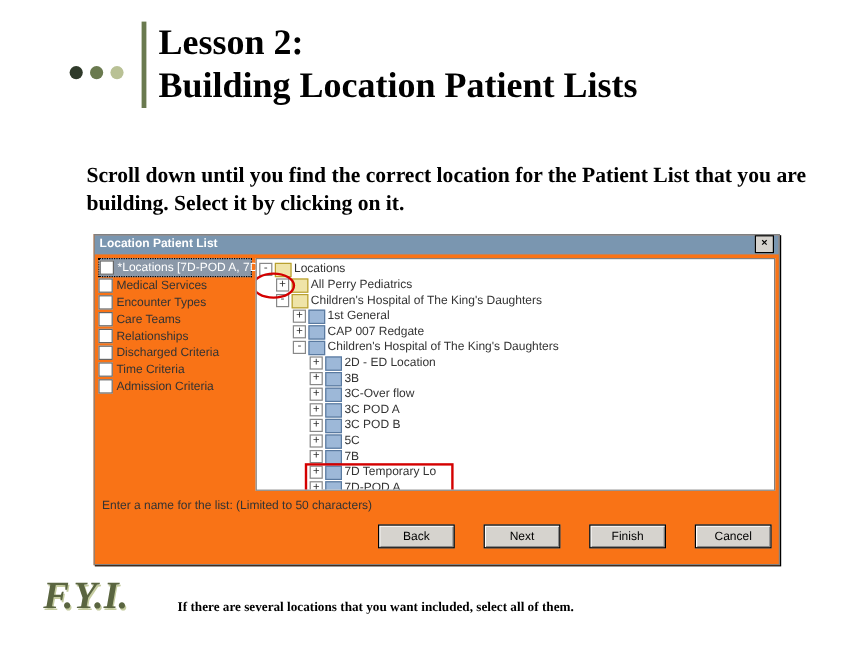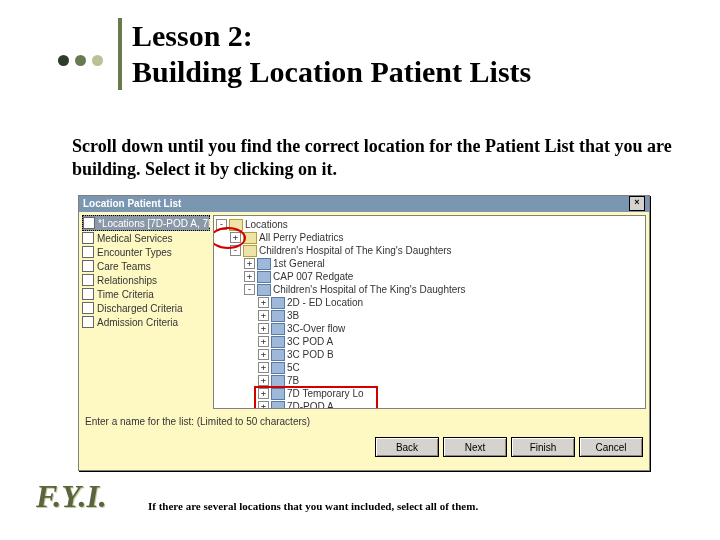--- a/index.html
+++ b/index.html
@@ -52,21 +52,21 @@
     font-weight: bold;
     line-height: 1.25;
   }
   
   .dialog {
     position: absolute;
     left: 78px;
     top: 195px;
     width: 570px;
     height: 274px;
-    background: #fef9c3;
+    background: #f97316;
     border: 1px solid #808080;
     font-family: Tahoma, Arial, sans-serif;
     font-size: 10px;
     box-shadow: 1px 1px 0 #000;
   }
   .dlg-titlebar {
     background: #7a96b0;
     color: #fff;
     height: 16px;
     line-height: 16px;
@@ -179,21 +179,21 @@
     height: 16px;
     background: #fff;
     border: 1px inset #888;
     font-size: 10px;
     padding: 0 3px;
     box-sizing: border-box;
   }
   .btn-row {
     display: flex;
     justify-content: flex-end;
-    gap: 4px;
+    gap: 24px;
     padding: 6px;
   }
   .win-btn {
     width: 64px;
     height: 20px;
     background: #d6d3ce;
     border: 1px solid #000;
     box-shadow: inset 1px 1px 0 #fff, inset -1px -1px 0 #888;
     font-size: 10px;
     font-family: Tahoma, Arial, sans-serif;
@@ -258,25 +258,25 @@
       <div class="filter-row">
           <span class="chk"></span>
           <span>Care Teams</span>
         </div>
       <div class="filter-row">
           <span class="chk"></span>
           <span>Relationships</span>
         </div>
       <div class="filter-row">
           <span class="chk"></span>
+          <span>Discharged Criteria</span>
+        </div>
+      <div class="filter-row">
+          <span class="chk"></span>
           <span>Time Criteria</span>
-        </div>
-      <div class="filter-row">
-          <span class="chk"></span>
-          <span>Discharged Criteria</span>
         </div>
       <div class="filter-row">
           <span class="chk"></span>
           <span>Admission Criteria</span>
         </div>
     </div>
     <div class="tree-col">
       <div class="tree-item">
           <span class="expander">-</span>
           <span class="folder"></span>

